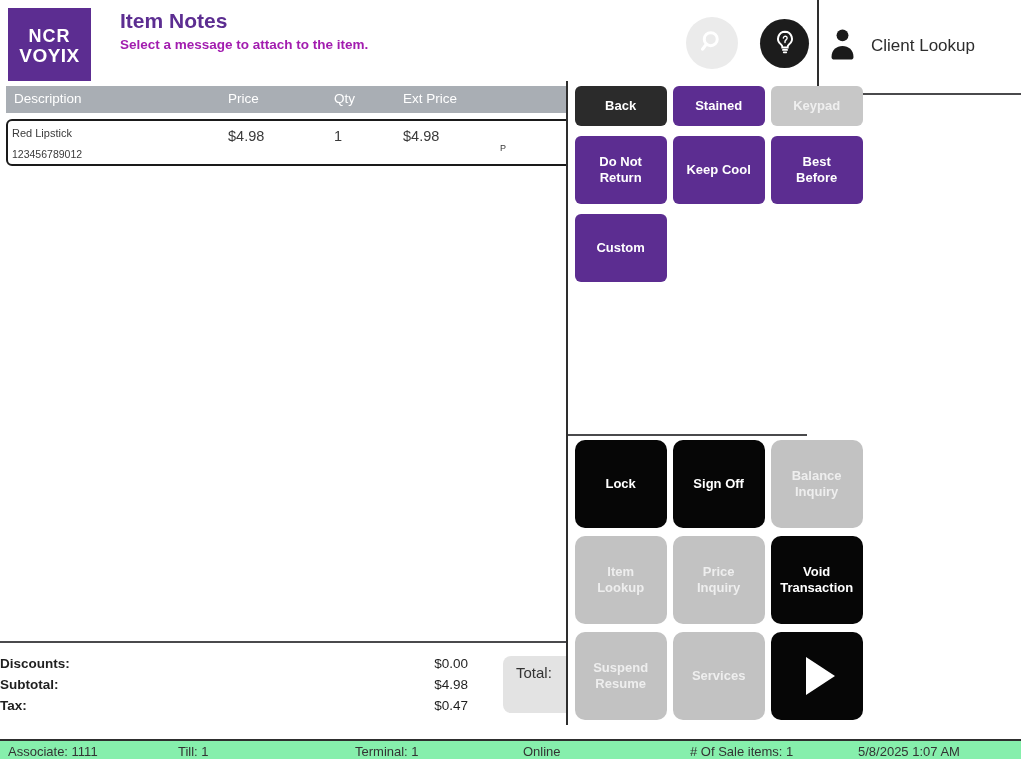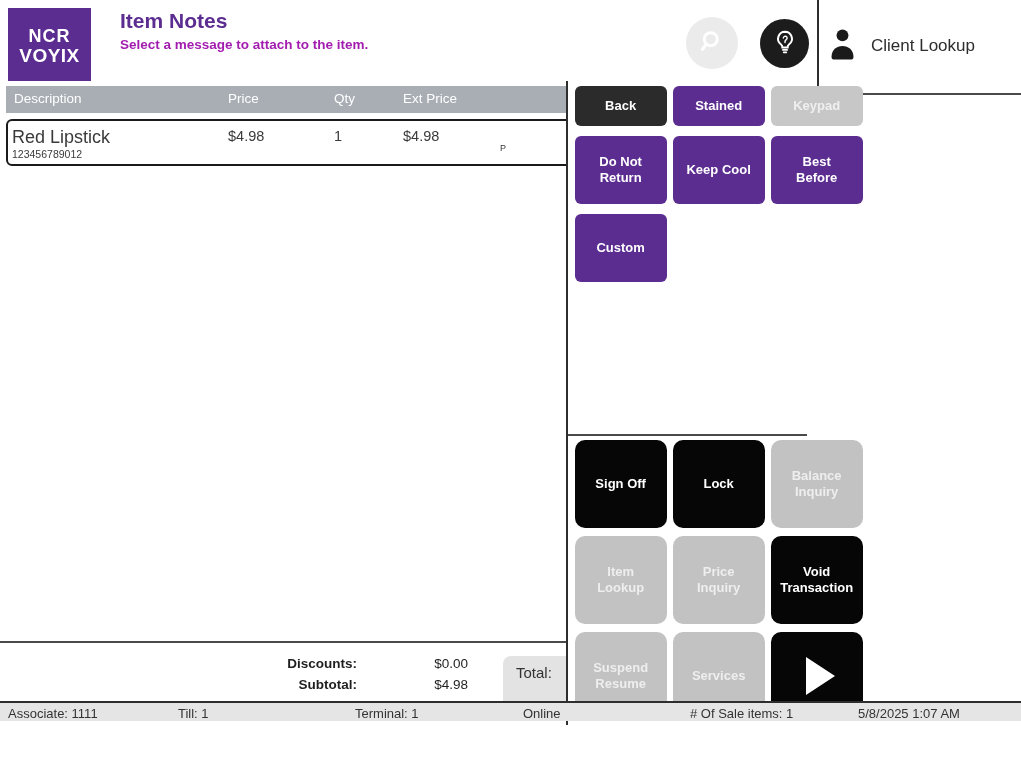--- a/index.html
+++ b/index.html
@@ -52,31 +52,31 @@
   .col-desc  { left:8px; }
   .col-price { left:222px; }
   .col-qty   { left:328px; }
   .col-ext   { left:397px; }
 
   .item-row {
     position:absolute; left:6px; top:38px; width:702px; height:47px;
     border:2px solid #1a1a1a; border-radius:6px; background:#fff; cursor:pointer;
   }
   .item-row span { position:absolute; color:#3a3a3a; }
-  .row-desc  { left:4px;  top:6px;  font-size:18px; }
+  .row-desc  { left:4px;  top:6px;  font-size:11px; }
   .row-price { left:220px; top:7px; font-size:14.5px; }
   .row-qty   { left:326px; top:7px; font-size:14.5px; }
   .row-ext   { left:395px; top:7px; font-size:14.5px; }
   .row-barcode { left:4px; bottom:4px; font-size:10.5px; color:#4a4a4a; }
   .row-flag  { left:492px; top:22px; font-size:9px; color:#8a8a8a; }
 
   
   .totals { position:absolute; left:0; top:560px; width:716px; height:84px; border-top:2px solid #4a4a4c; }
   .tot-lines { position:absolute; left:0; top:10px; width:468px; }
-  .tline { display:flex; justify-content:flex-end; line-height:21px; font-size:13.5px; color:#1f1f1f; }
+  .tline { display:flex; justify-content:space-between; line-height:21px; font-size:13.5px; color:#1f1f1f; }
   .tlabel { font-weight:bold; }
   .tlabel.mid { font-weight:600; }
   .tvalue { width:111px; text-align:right; font-weight:normal; }
   .total-box {
     position:absolute; left:503px; top:13px; width:200px; height:57px;
     background:#e3e3e3; border-radius:8px;
   }
   .total-box .tb-label { position:absolute; left:13px; top:8px; font-size:15px; color:#333; }
   .total-box .tb-amount { position:absolute; right:12px; bottom:5px; font-size:28px; color:#111; }
 
@@ -106,22 +106,22 @@
   .cell-r1c1 { grid-column:1; grid-row:1; }
   .cell-r1c3 { grid-column:3; grid-row:1; }
   .play-tri {
     width:0; height:0; margin-left:8px;
     border-top:19px solid transparent; border-bottom:19px solid transparent;
     border-left:29px solid #fff;
   }
 
   
   .status {
-    position:absolute; top:701px; left:0; width:1021px; height:20px;
-    border-top:2px solid #2e2e2e; font-size:13px; color:#333; background:#e5e5e5;padding-left:37px;
+    position:absolute; top:739px; left:0; width:1021px; height:20px;
+    border-top:2px solid #2e2e2e; font-size:13px; color:#333; background:#86efac;padding-left:37px;
   }
   .status span { position:absolute; top:3px; }
   .st-associate { left:8px; }
   .st-till      { left:178px; }
   .st-terminal  { left:355px; }
   .st-online    { left:523px; }
   .st-items     { left:690px; }
   .st-date      { left:858px; }
 </style>
 </head>
@@ -223,22 +223,22 @@
         <button class="btn purple">Stained</button>
         <button class="btn purple">Do Not Return</button>
         <button class="btn purple">Keep Cool</button>
         <button class="btn purple">Best Before</button>
         <button class="btn purple">Custom</button>
       </div>
 
       <div class="fn-divider"></div>
 
       <div class="fn-grid">
+        <button class="btn black">Lock</button>
         <button class="btn black">Sign Off</button>
-        <button class="btn black">Lock</button>
         <button class="btn disabled">Balance Inquiry</button>
         <button class="btn disabled">Item Lookup</button>
         <button class="btn disabled">Price Inquiry</button>
         <button class="btn black">Void Transaction</button>
         <button class="btn disabled">Suspend Resume</button>
         <button class="btn disabled">Services</button>
         <button class="btn black">
           <span class="play-tri"></span>
         </button>
       </div>

